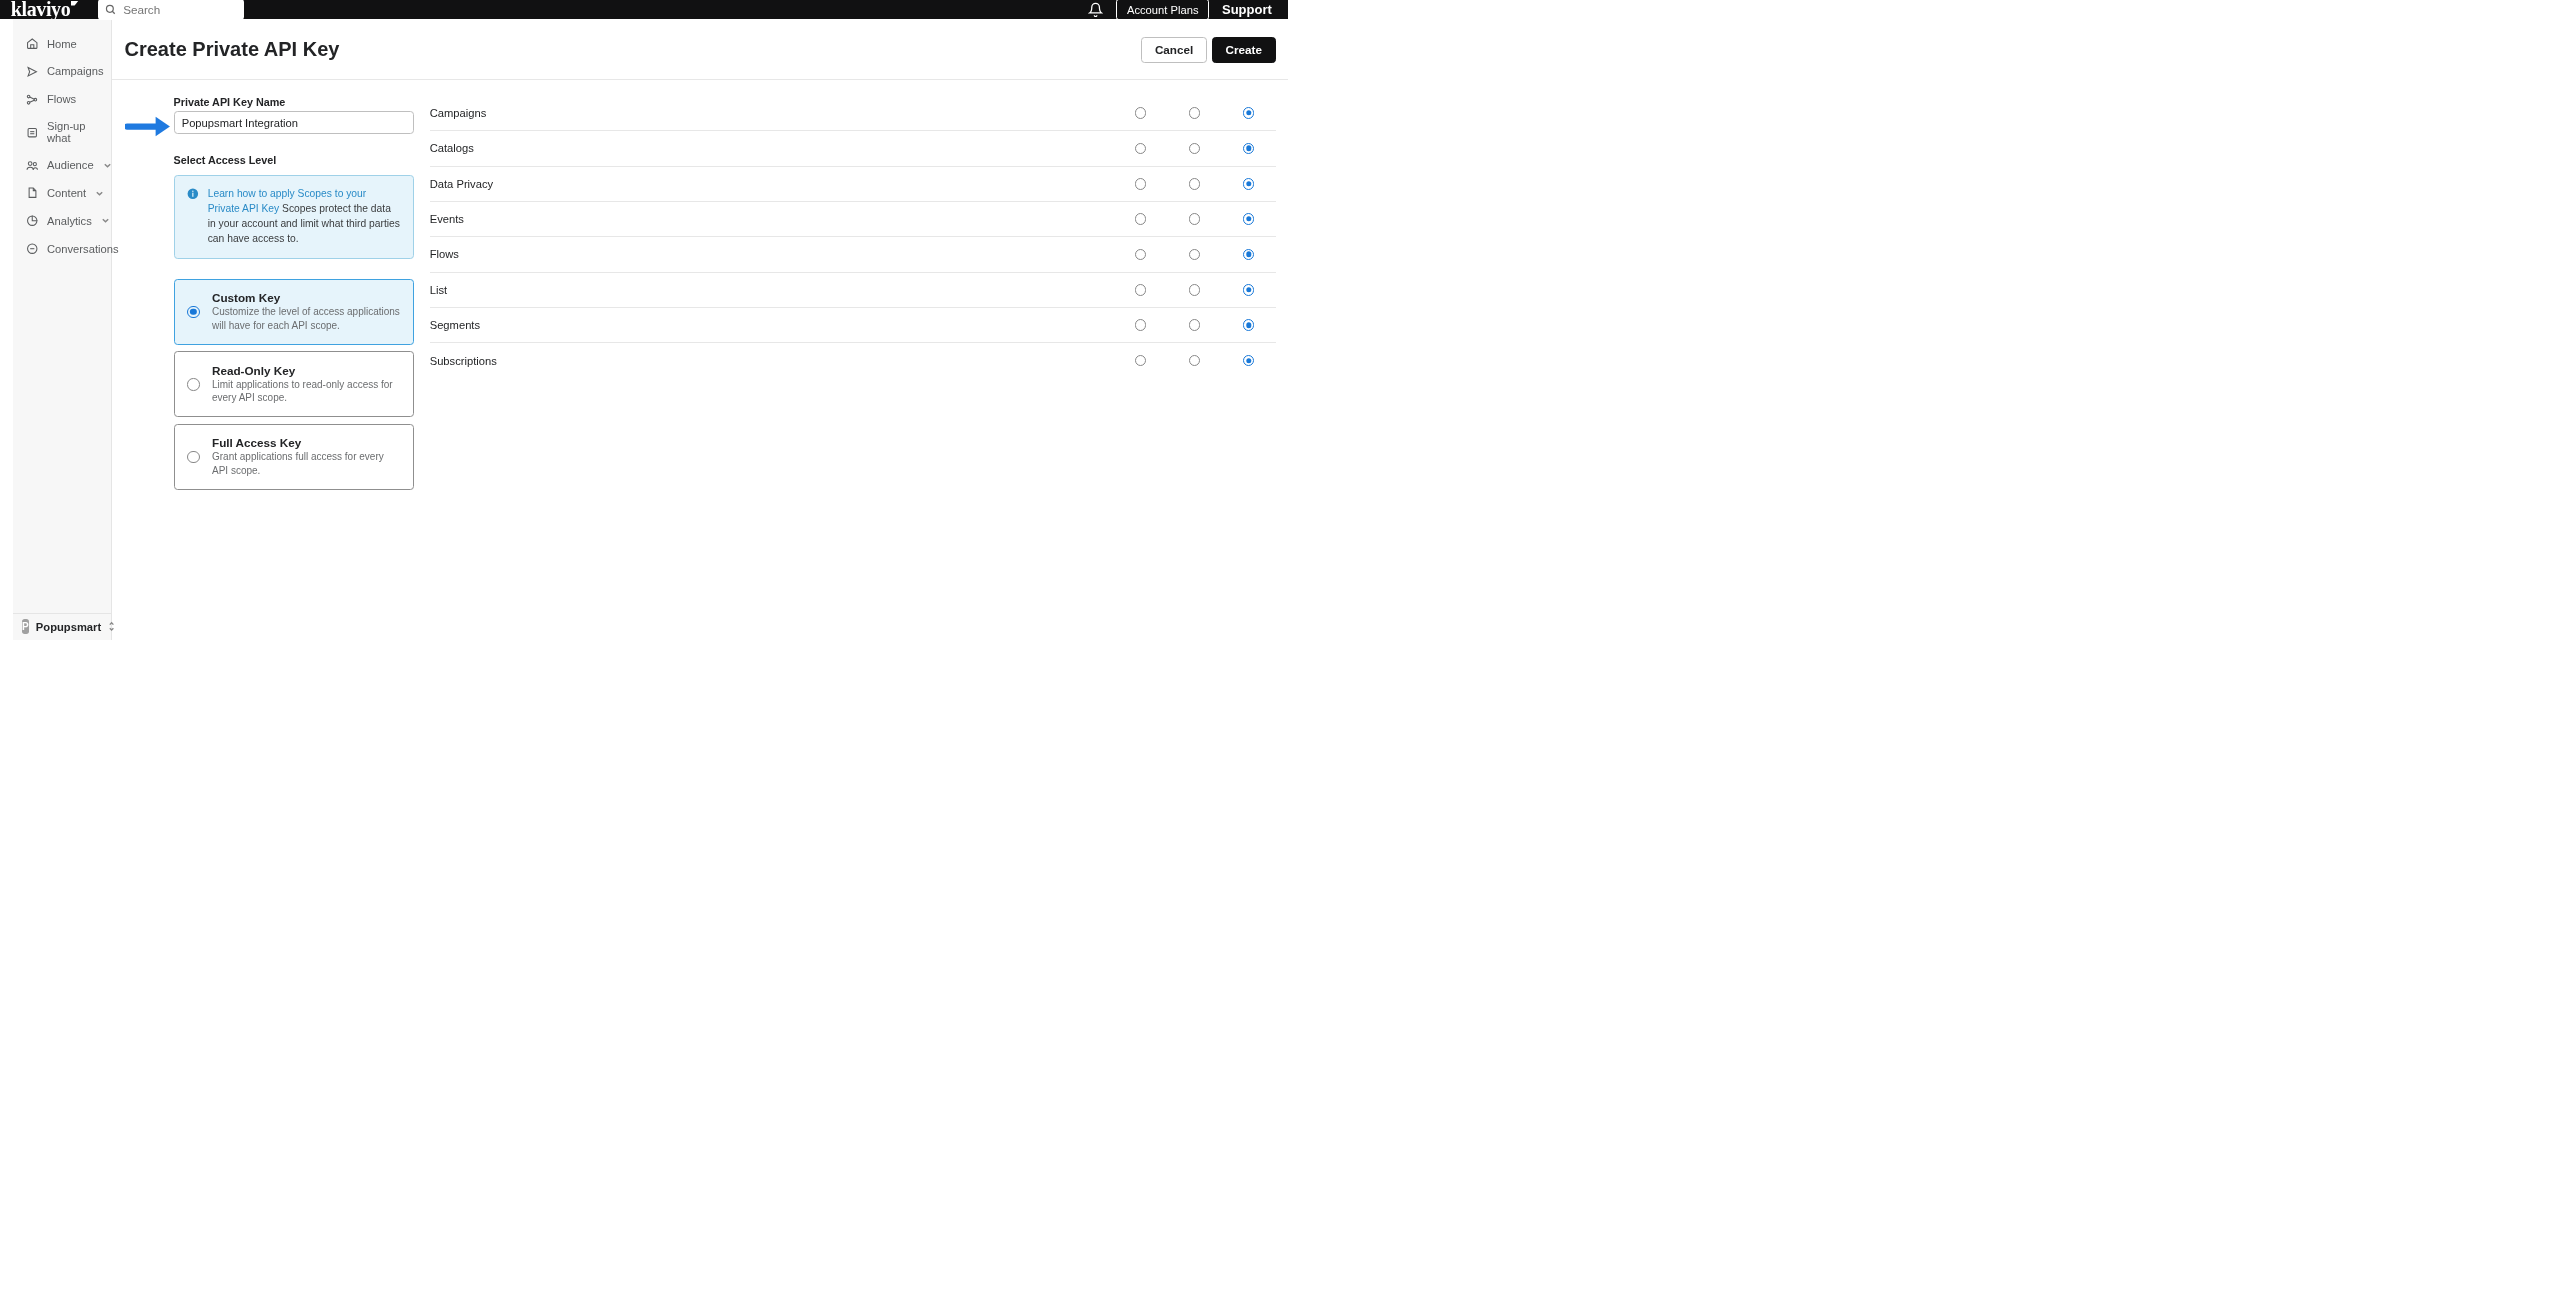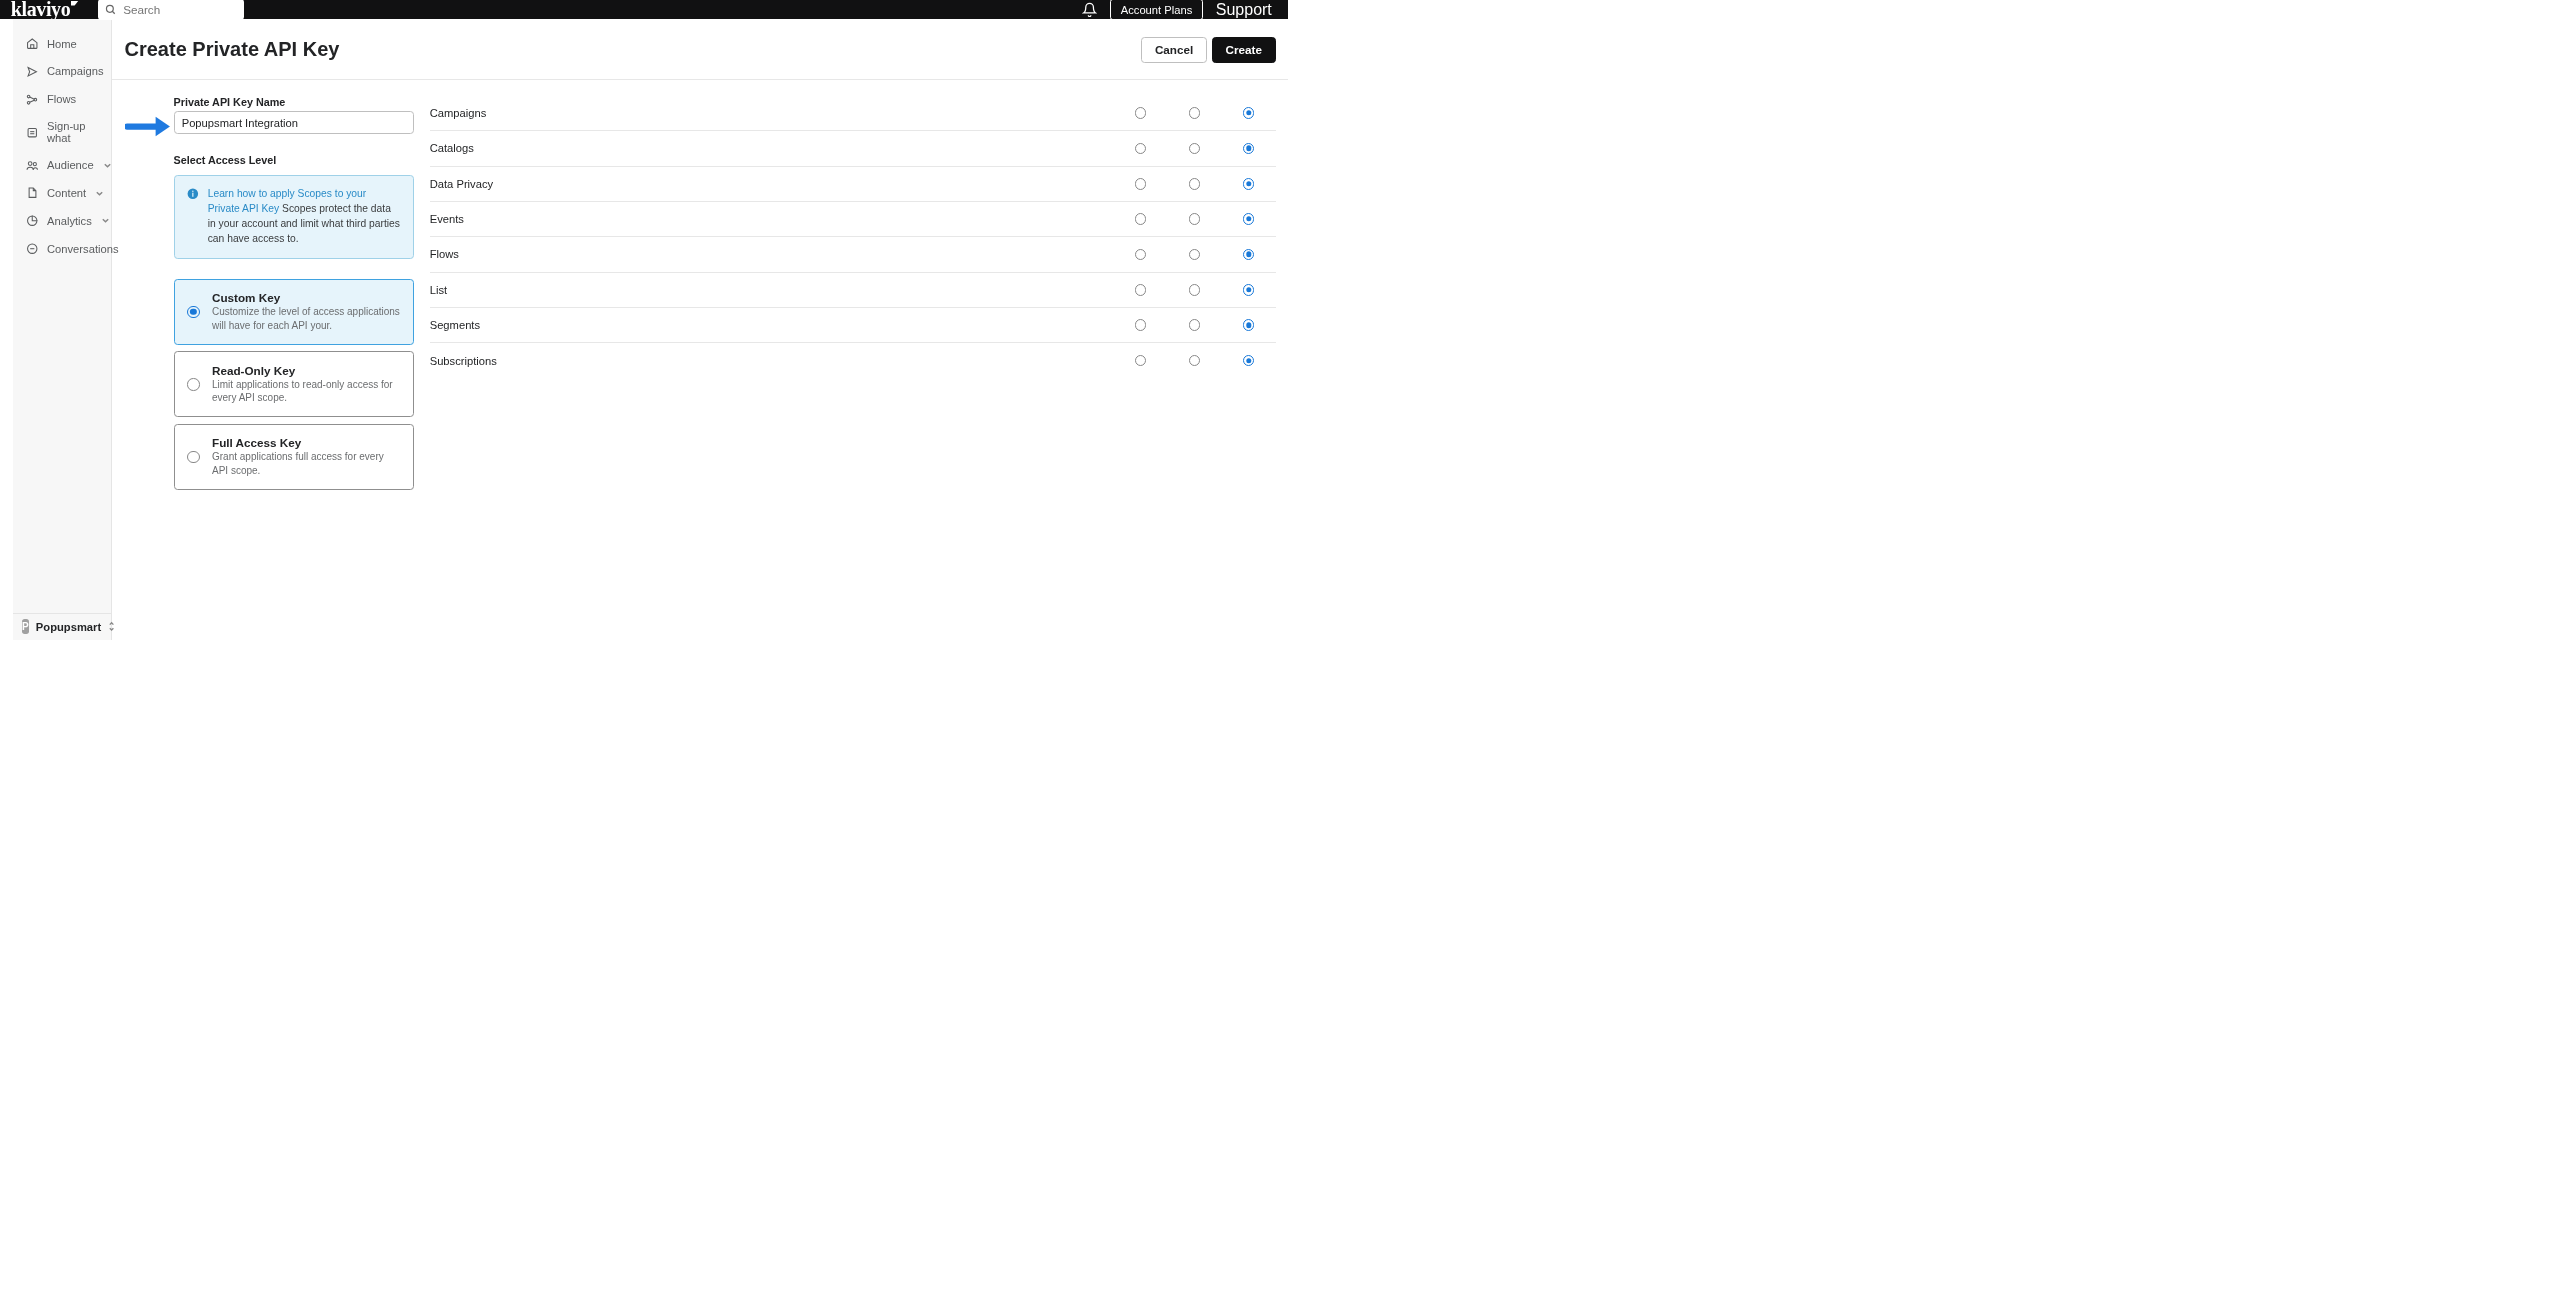--- a/index.html
+++ b/index.html
@@ -65,22 +65,22 @@
     color: #fff;
     background: transparent;
     padding: 3.6px 10px;
     border-radius: 2.7px;
     font-size: 11.2px;
     font-weight: 500;
     cursor: pointer;
   }
   .support-link {
     color: #fff;
-    font-size: 16px;
-    font-weight: 400;
+    font-size: 13px;
+    font-weight: 700;
     cursor: pointer;
     padding-right: 7.2px;
   }
 
   
   .shell {
     display: flex;
     height: calc(100% - 30.5px);
     padding-left: 13px;
   }
@@ -495,21 +495,21 @@
           <div>
             <a href="#">Learn how to apply Scopes to your Private API Key</a><span> Scopes protect the data in your account and limit what third parties can have access to.</span>
           </div>
         </div>
 
         <div id="access-levels">
             <div class="radio-card selected">
               <span class="radio-dot"></span>
               <div>
                 <div class="card-title">Custom Key</div>
-                <div class="card-desc">Customize the level of access applications will have for each API your.</div>
+                <div class="card-desc">Customize the level of access applications will have for each API scope.</div>
               </div>
             </div>
             <div class="radio-card">
               <span class="radio-dot"></span>
               <div>
                 <div class="card-title">Read-Only Key</div>
                 <div class="card-desc">Limit applications to read-only access for every API scope.</div>
               </div>
             </div>
             <div class="radio-card">

